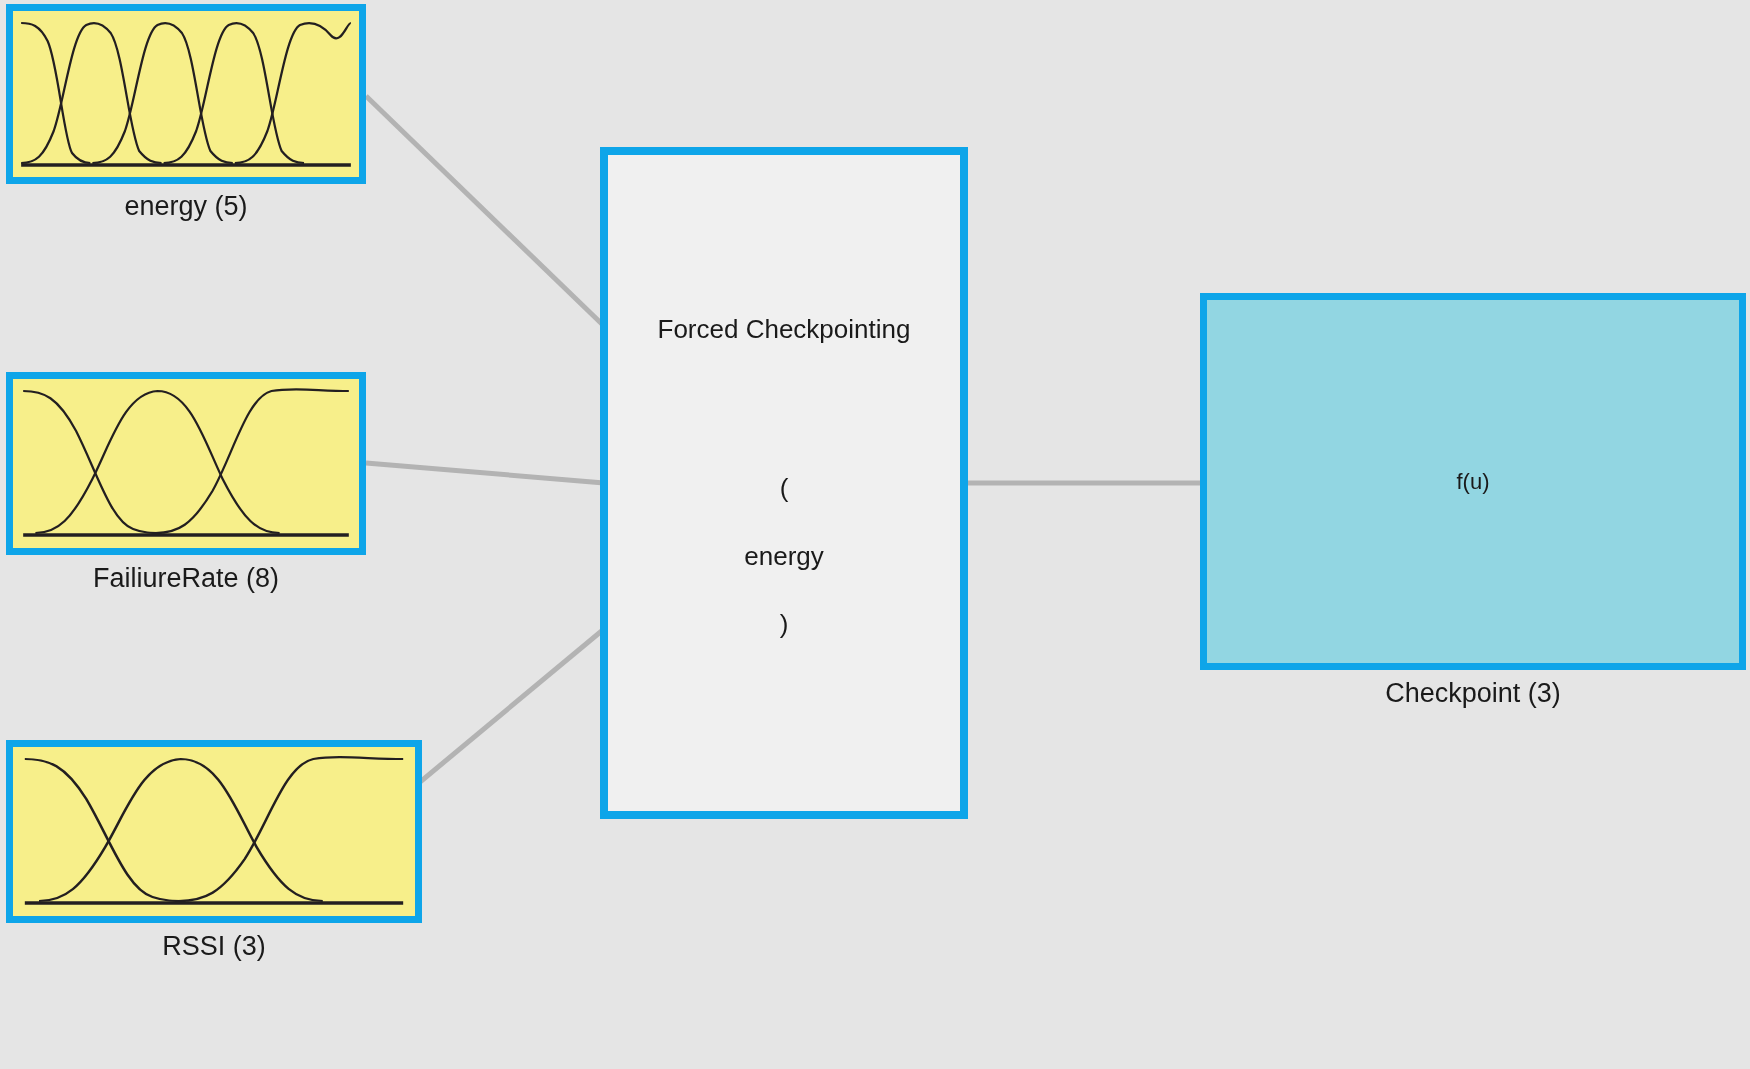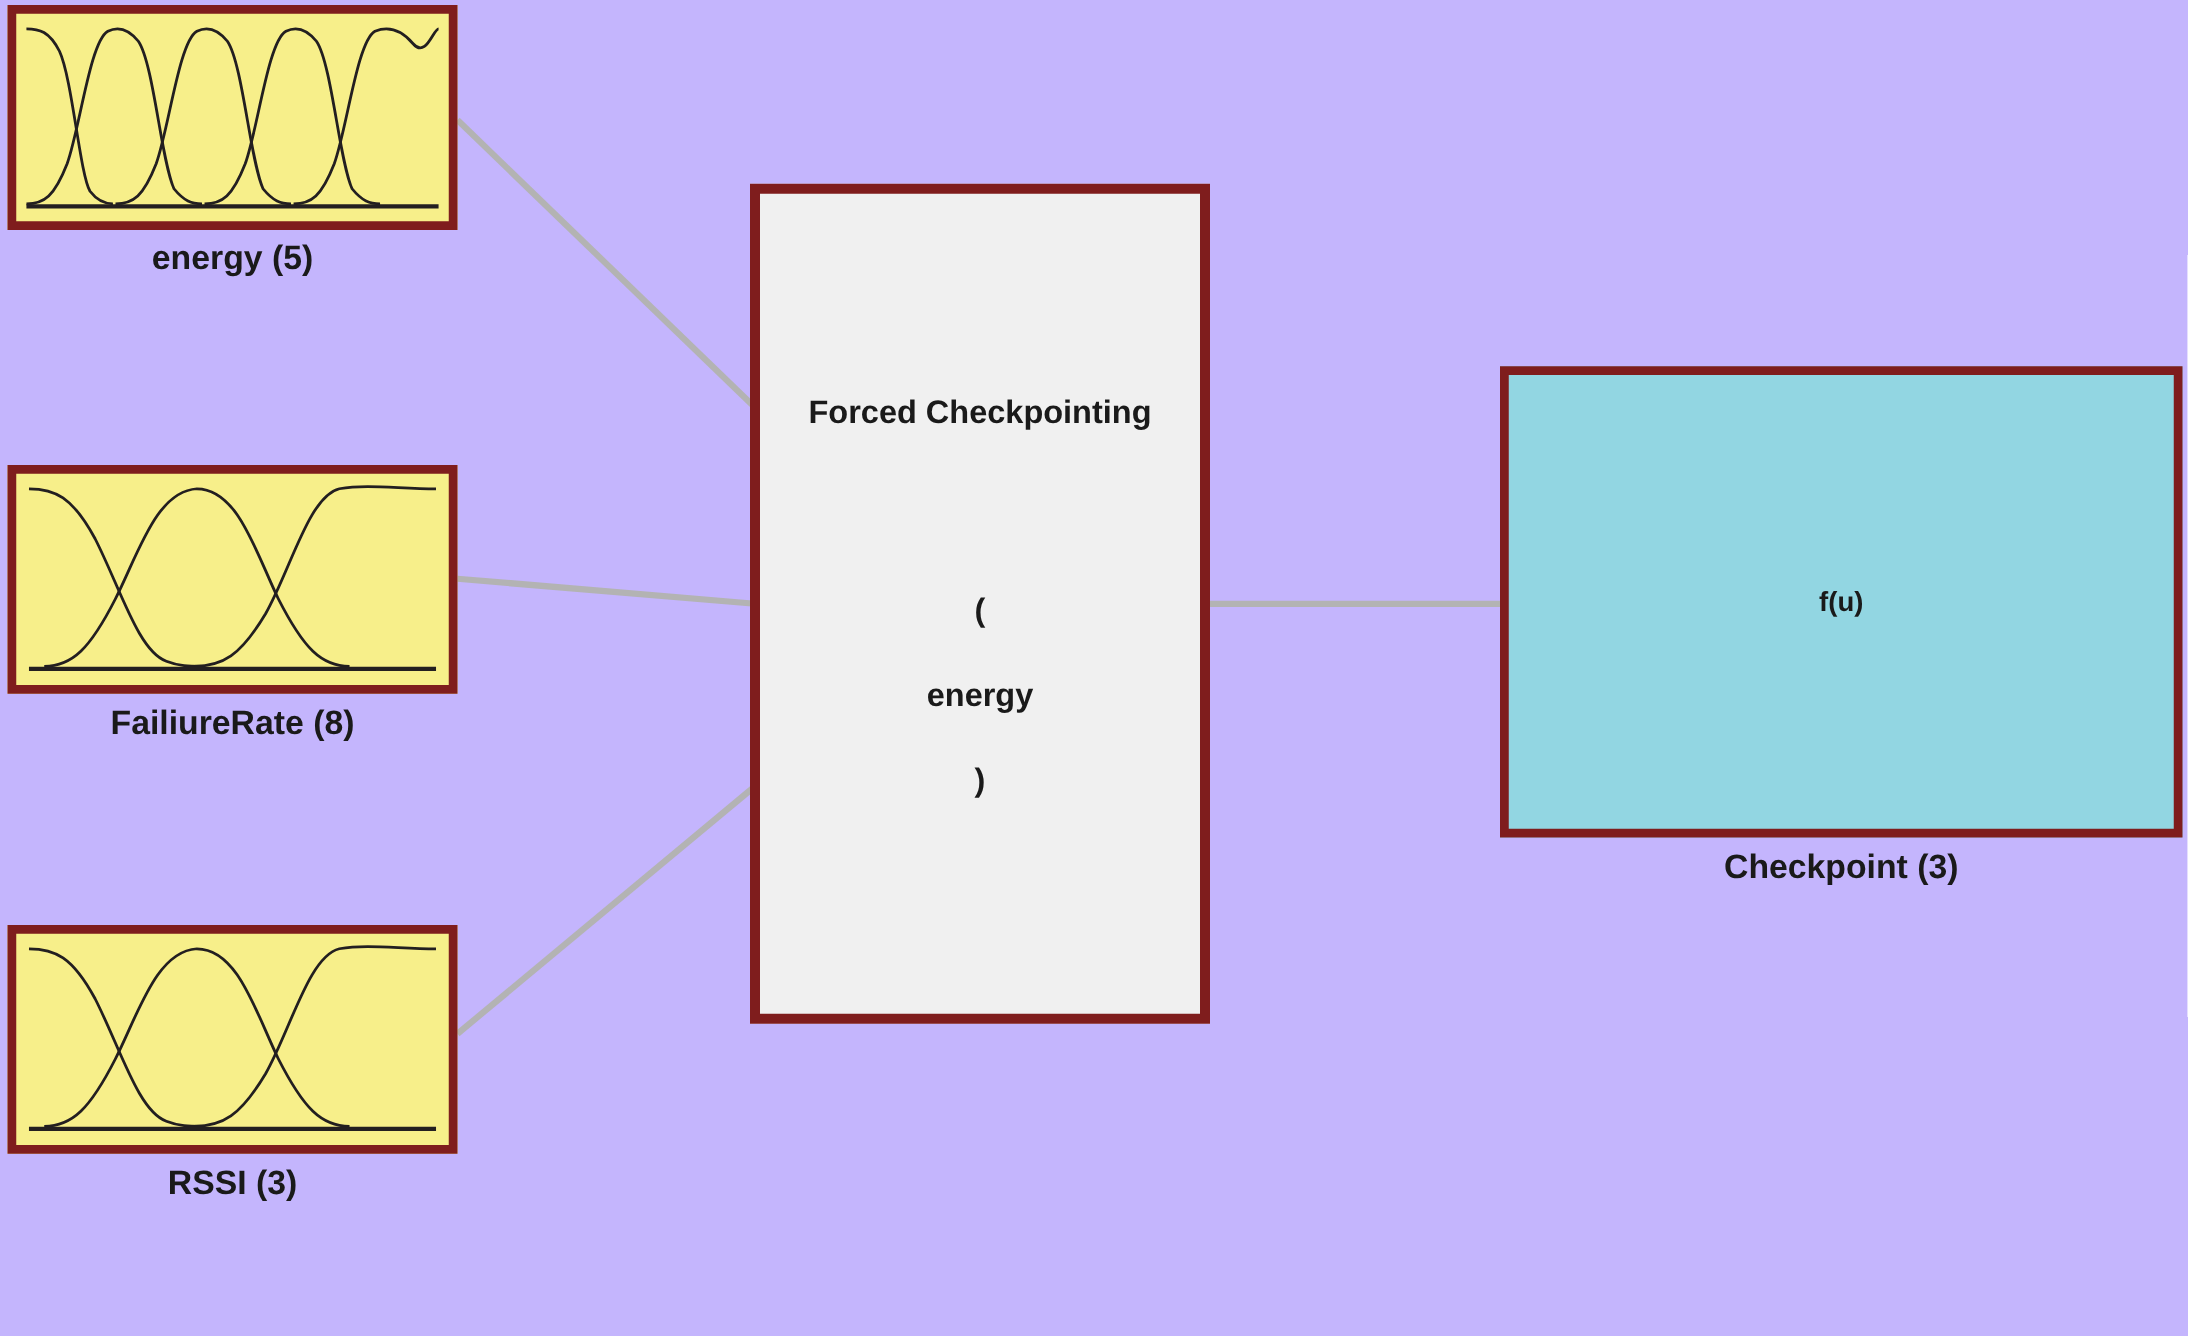--- a/index.html
+++ b/index.html
@@ -7,41 +7,40 @@
     padding: 0;
     background: #ffffff;
   }
   body {
     font-family: "Liberation Sans", sans-serif;
   }
   #canvas {
     position: relative;
     width: 1750px;
     height: 1069px;
-    background: #c4b5fd;
+    background: #e5e5e5;
     overflow: hidden;
-    font-weight: bold;
   }
   #links {
     position: absolute;
     left: 0;
     top: 0;
     width: 1750px;
     height: 1069px;
     pointer-events: none;
   }
 
   
   .node {
     position: absolute;
   }
   .node-box {
     position: relative;
     box-sizing: border-box;
-    border: 7px solid #7f1d1d;
+    border: 7px solid #0ea5e9;
     width: 100%;
     height: 100%;
     overflow: hidden;
   }
   .input-box {
     background: #f7ef8a;
   }
   .output-box {
     background: #92d6e2;
   }
@@ -138,21 +137,21 @@
           <path d="M10,12 C30,12 44,18 62,52 C82,92 96,142 118,150 C128,154 136,154 146,154"></path>
           <path d="M22,154 C44,154 58,140 78,100 C96,64 110,14 142,12 C174,12 188,62 206,100 C226,140 240,154 262,154"></path>
           <path d="M140,154 C162,154 176,146 196,112 C216,76 230,18 254,12 C276,8 300,12 330,12"></path>
           <line x1="10" y1="156" x2="330" y2="156" stroke-width="3.4"></line>
         </g>
       </svg>
     </div>
     <div class="node-label" style="top:190px;">FailiureRate (8)</div>
   </div>
 
-  <div class="node" style="left:6px; top:740px; width:360px; height:183px;">
+  <div class="node" style="left:6px; top:740px; width:416px; height:183px;">
     <div class="node-box input-box">
       <svg class="mf-svg" viewBox="0 0 340 169" preserveAspectRatio="none" xmlns="http://www.w3.org/2000/svg">
         <g fill="none" stroke="#231f20" stroke-width="2.2" vector-effect="non-scaling-stroke">
           <path d="M10,12 C30,12 44,18 62,52 C82,92 96,142 118,150 C128,154 136,154 146,154"></path>
           <path d="M22,154 C44,154 58,140 78,100 C96,64 110,14 142,12 C174,12 188,62 206,100 C226,140 240,154 262,154"></path>
           <path d="M140,154 C162,154 176,146 196,112 C216,76 230,18 254,12 C276,8 300,12 330,12"></path>
           <line x1="10" y1="156" x2="330" y2="156" stroke-width="3.4"></line>
         </g>
       </svg>
     </div>

